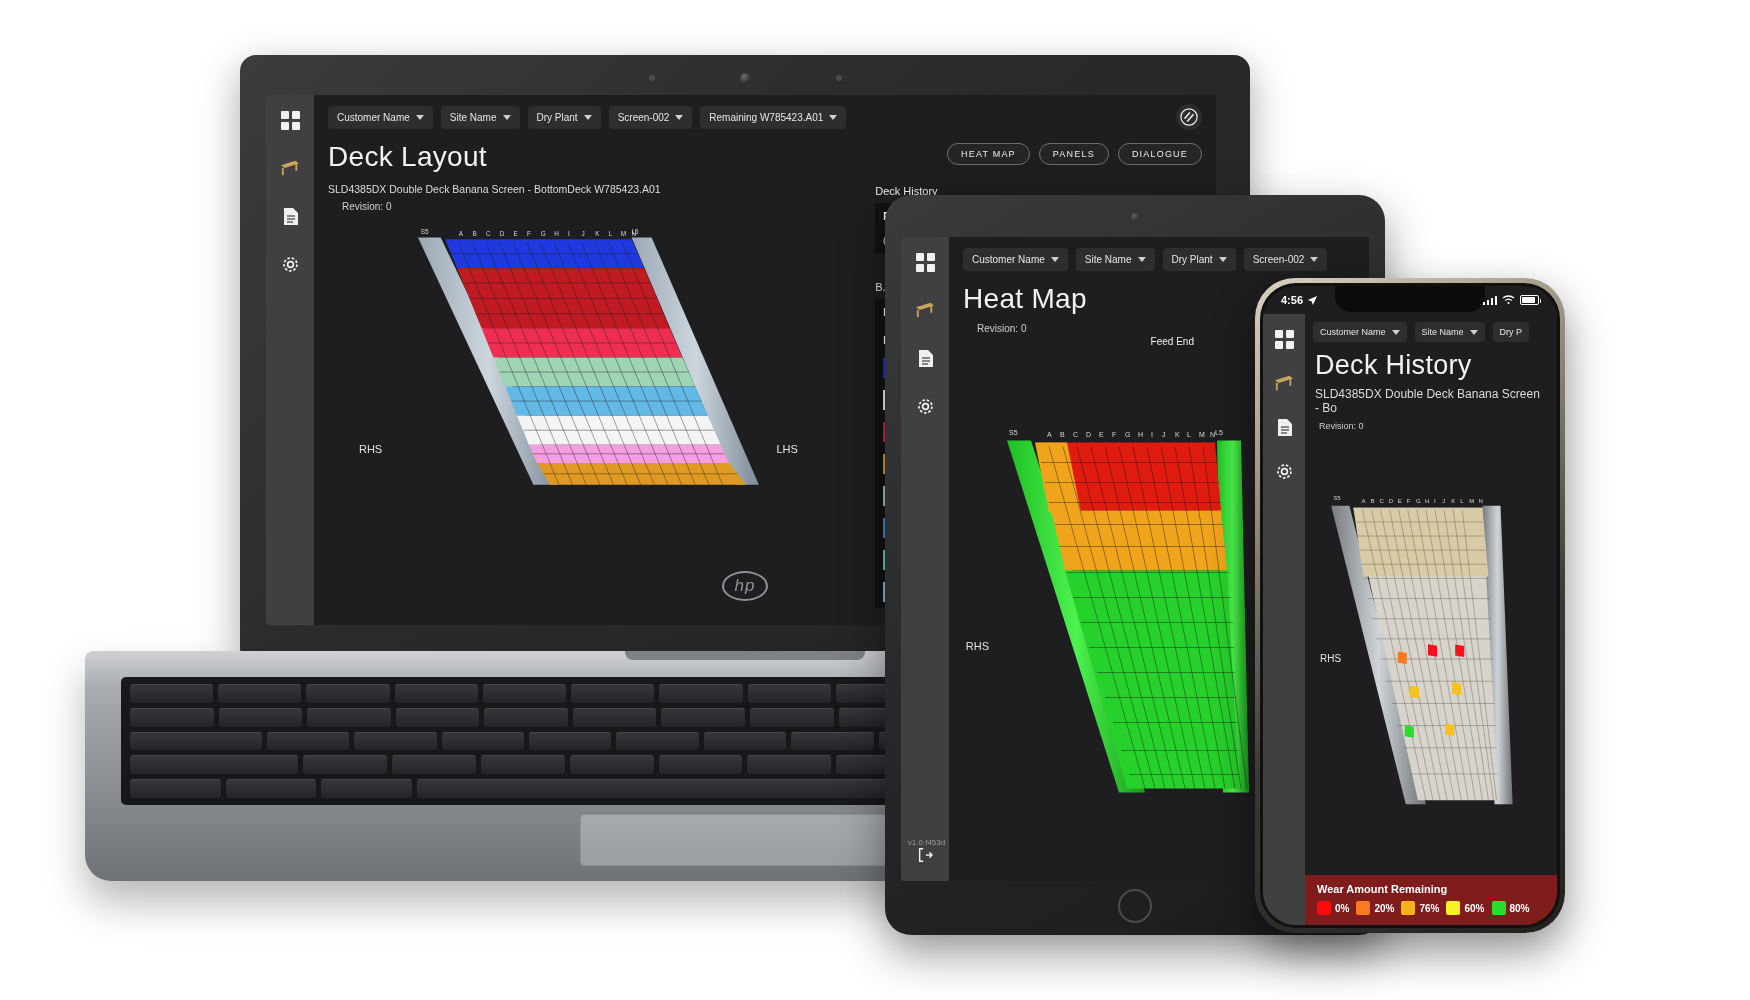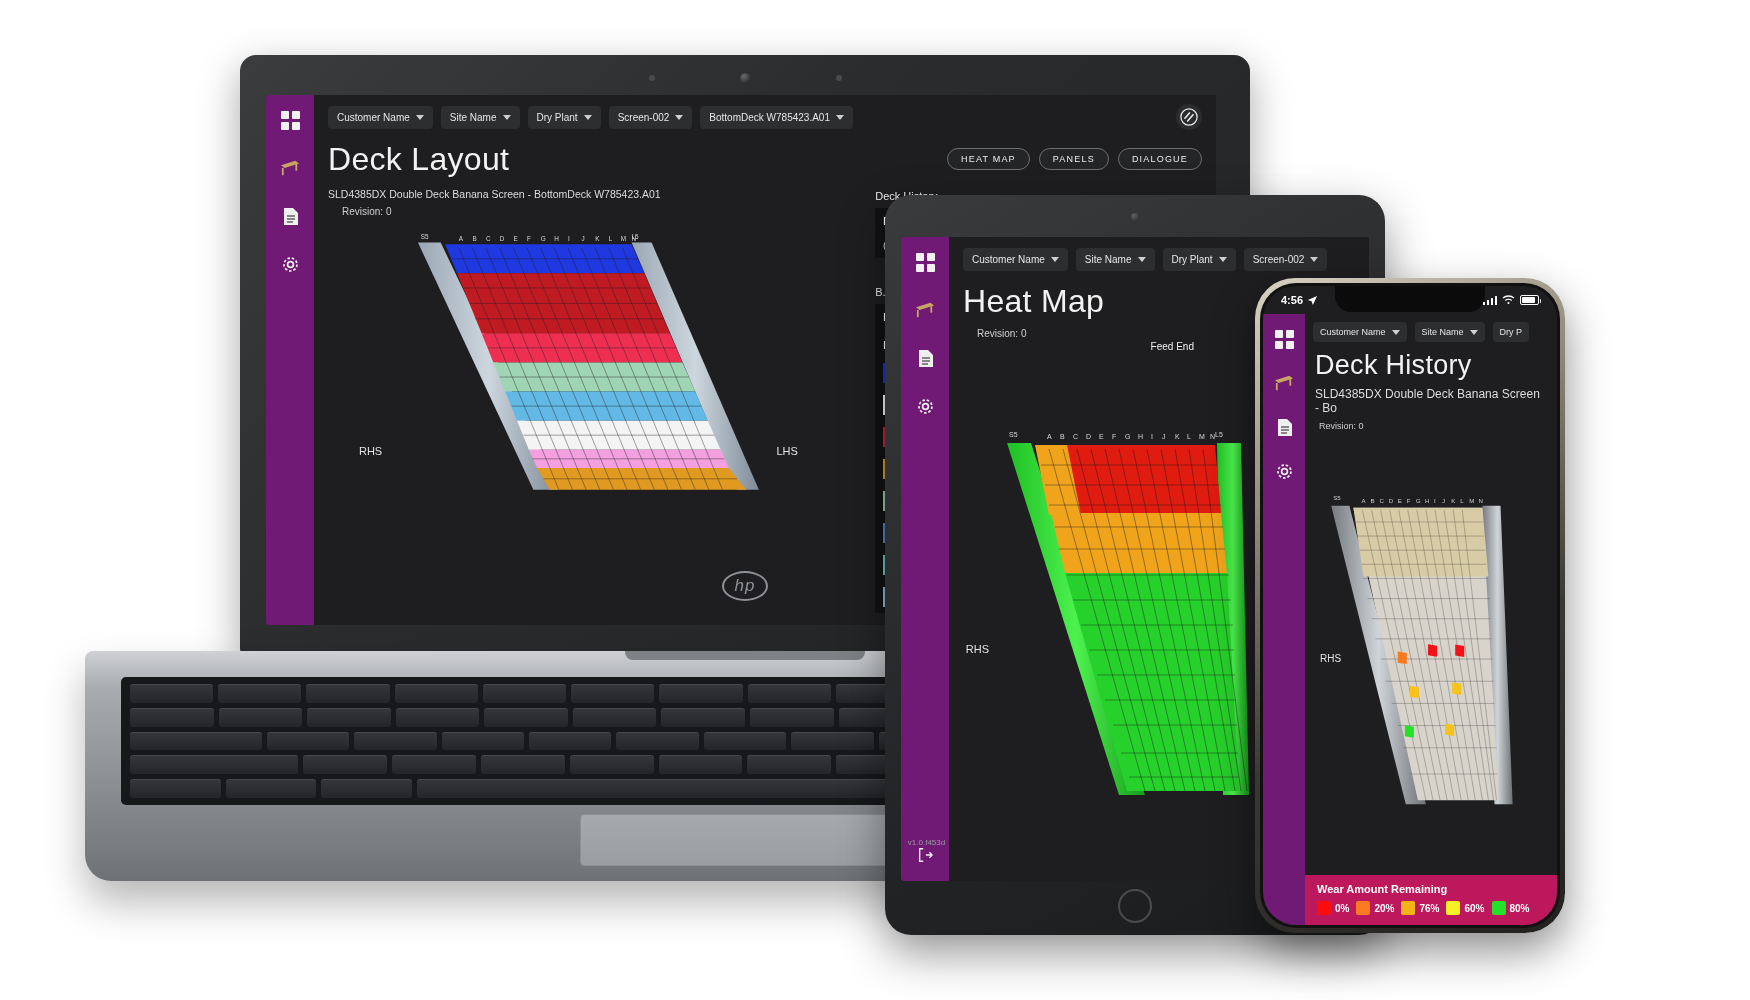--- a/index.html
+++ b/index.html
@@ -48,38 +48,38 @@
   .krow { display:flex; gap:5px; }
   .key { flex:1; background:linear-gradient(180deg,#34363a,#232529);
     border-radius:3px; border-top:1px solid #45474b; }
   .key.w2 { flex:2; } .key.w15 { flex:1.6; } .key.w6 { flex:6.2; }
   .trackpad { position:absolute; left:50%; top:163px; transform:translateX(-50%);
     width:330px; height:52px; background:linear-gradient(180deg,#a6a9ad,#9a9da1);
     border-radius:4px; border:1px solid #8c8f93; }
 
   
   .app { display:flex; width:100%; height:100%; background:#1e1e20; }
-  .rail { width:48px; flex:0 0 48px; background:#701a75; padding-top:14px;
+  .rail { width:48px; flex:0 0 48px; background:#404040; padding-top:14px;
     display:flex; flex-direction:column; align-items:center; gap:26px; }
   .rail-ico { width:22px; height:22px; display:flex; align-items:center; justify-content:center; }
   .grid-ico { display:grid; grid-template-columns:8px 8px; grid-template-rows:8px 8px; gap:3px; }
   .grid-ico i { background:#f1f1f1; display:block; border-radius:1px; }
   .deck-ico svg { width:22px; height:18px; }
   .doc-ico svg, .gear-ico svg { width:17px; height:19px; }
   .main { flex:1; display:flex; flex-direction:column; min-width:0; }
   .topbar { height:44px; display:flex; align-items:center; gap:8px; padding:0 14px; background:#1e1e20; }
   .chip { background:#2d2e30; color:#e6e6e6; font-size:10px; border-radius:4px;
     padding:6px 9px; display:flex; align-items:center; gap:6px; white-space:nowrap; }
   .caret { width:0; height:0; border-left:4px solid transparent; border-right:4px solid transparent;
     border-top:5px solid #cfcfcf; }
   .brandmark { margin-left:auto; width:26px; height:26px; border-radius:50%;
     background:#2b2c2e; display:flex; align-items:center; justify-content:center; }
   .brandmark svg { width:18px; height:18px; }
   .titlerow { display:flex; align-items:flex-end; padding:2px 14px 8px 14px; }
-  .page-title { font-size:32px; font-weight:300; color:#f2f2f2; letter-spacing:.3px; }
+  .page-title { font-size:28px; font-weight:300; color:#f2f2f2; letter-spacing:.3px; }
   .tabs { margin-left:auto; display:flex; gap:9px; padding-bottom:8px; }
   .tab { border:1px solid #6d6e70; border-radius:13px; color:#ededed;
     font-size:9px; letter-spacing:1.2px; padding:5px 13px; background:#242527; }
   .content { flex:1; display:flex; gap:13px; padding:0 14px 0 14px; min-height:0; }
   .colL { flex:1.58; min-width:0; }
   .colR { flex:1; min-width:0; padding-left:18px; }
   .subtitle { font-size:10.5px; color:#dcdcdc; padding:2px 0 6px 0; }
   .revision { font-size:10px; color:#cfcfcf; padding-left:14px; }
 
   
@@ -120,21 +120,21 @@
     width:150px; height:26px; background:#0b0b0b; border-radius:0 0 16px 16px; z-index:5; }
   .statusbar { height:28px; display:flex; align-items:center; justify-content:space-between;
     padding:0 18px; color:#fff; font-size:11px; font-weight:bold; position:relative; z-index:6; }
   .sb-left { display:flex; align-items:center; gap:4px; }
   .sb-right { display:flex; align-items:center; gap:5px; }
   .bars { display:flex; align-items:flex-end; gap:1.5px; height:9px; }
   .bars i { width:2.5px; background:#fff; border-radius:.5px; display:block; }
   .batt { width:19px; height:9.5px; border:1px solid #fff; border-radius:2px; position:relative; padding:1px; }
   .batt::after { content:""; position:absolute; right:-3px; top:2.5px; width:1.5px; height:4px; background:#fff; border-radius:0 1px 1px 0; }
   .batt i { display:block; height:100%; background:#fff; border-radius:1px; }
-  .legend-box { padding:8px 12px 10px 12px; background:#be185d; }
+  .legend-box { padding:8px 12px 10px 12px; background:#7f1d1d; }
   .legend-title { font-size:11px; color:#fff; font-weight:bold; margin-bottom:6px; }
   .legend-row { display:flex; gap:7px; align-items:center; flex-wrap:nowrap; }
   .lg-item { display:flex; align-items:center; gap:4px; }
   .lg-sw { width:14px; height:14px; border-radius:2px; }
   .lg-txt { font-size:10px; color:#fff; font-weight:bold; }
 </style>
 </head>
 <body>
 
 <div class="stage">
@@ -193,21 +193,21 @@
               </div>
               <div class="chip">
                 <span>Dry Plant</span>
                 <span class="caret"></span>
               </div>
               <div class="chip">
                 <span>Screen-002</span>
                 <span class="caret"></span>
               </div>
               <div class="chip">
-                <span>BottomDeck W785423.A01</span>
+                <span>Remaining W785423.A01</span>
                 <span class="caret"></span>
               </div>
               <div class="brandmark">
                 <svg viewBox="0 0 20 20">
                     <circle cx="10" cy="10" r="9" fill="none" stroke="#e9e9e9" stroke-width="1.4"></circle>
                     <path d="M5 12 L11 5 M8 15 L15 7" stroke="#e9e9e9" stroke-width="1.8"></path>
                   </svg>
               </div>
             </div>
 

